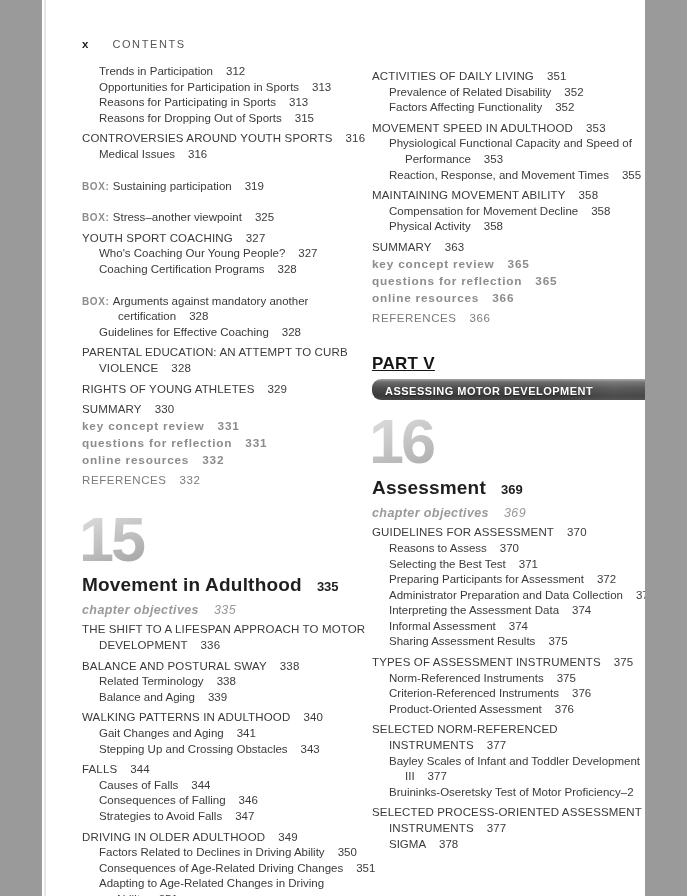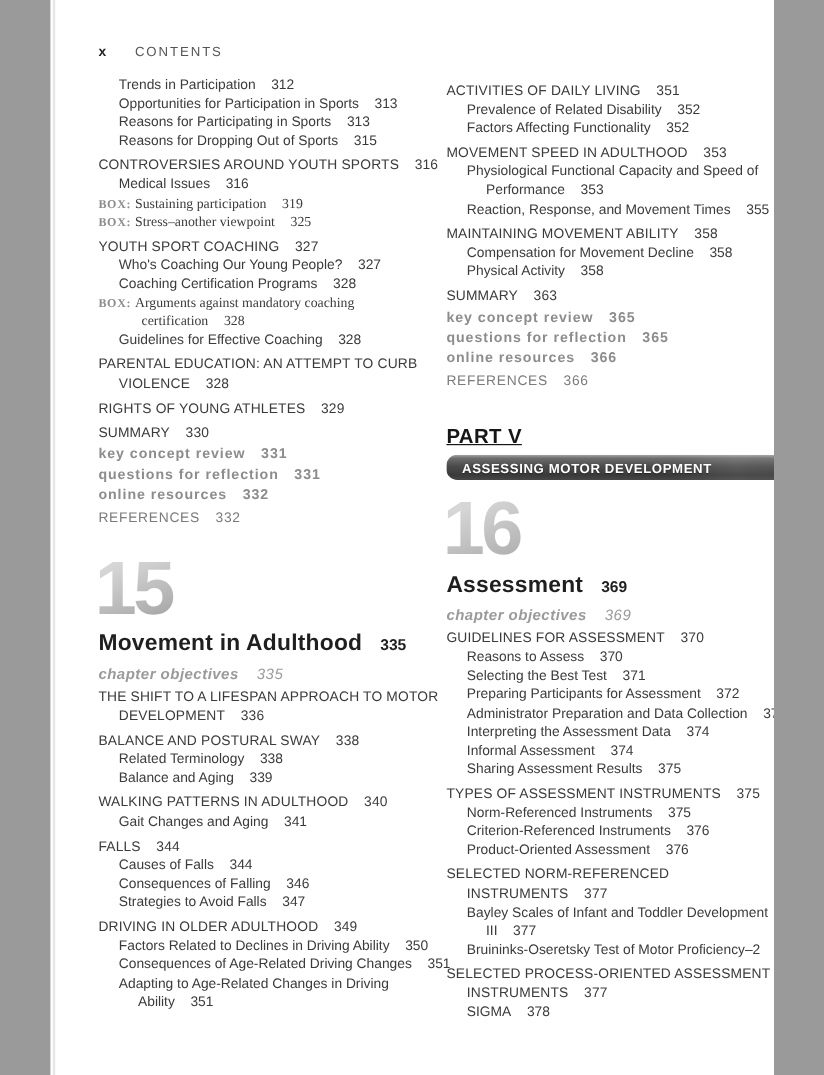--- a/index.html
+++ b/index.html
@@ -20,21 +20,21 @@
 
   
   .col { position:absolute; top:64px; }
   .col-left  { left:40px;  width:290px; }
   .col-right { left:330px; width:357px; }
 
   
   .entry { font-size:11.5px; line-height:15.6px; color:#3b3b3b; white-space:nowrap; }
   .entry.h1  { padding-left:17px; text-indent:-17px; margin-top:5px; letter-spacing:.15px; }
   .entry.sub { margin-left:17px; padding-left:16px; text-indent:-16px; }
-  .entry.box { padding-left:36px; text-indent:-36px; margin-top:0;font-family:Liberation Serif, serif; }
+  .entry.box { padding-left:36px; text-indent:-36px; margin-top:16px; }
   .entry.box .prefix { font-weight:bold; color:#8c8c8c; font-size:10px; letter-spacing:.6px; }
   .entry.special { font-weight:bold; color:#8c8c8c; font-size:11.8px; letter-spacing:.8px; margin-top:1.5px; }
   .entry.refs { color:#7b7b7b; letter-spacing:.6px; margin-top:4px; }
   .page-num { margin-left:13px; }
 
   
   .chapter { margin-top:24px; }
   .chapter-number {
     font-weight:bold; font-size:63px; line-height:.84; letter-spacing:-3px;
     color:#9a9a9a; margin-left:-3px;
@@ -85,21 +85,21 @@
         <div class="entry sub"><span class="t">Opportunities for Participation in Sports</span><span class="page-num">313</span></div>
         <div class="entry sub"><span class="t">Reasons for Participating in Sports</span><span class="page-num">313</span></div>
         <div class="entry sub"><span class="t">Reasons for Dropping Out of Sports</span><span class="page-num">315</span></div>
         <div class="entry h1"><span class="t">CONTROVERSIES AROUND YOUTH SPORTS</span><span class="page-num">316</span></div>
         <div class="entry sub"><span class="t">Medical Issues</span><span class="page-num">316</span></div>
         <div class="entry box"><span class="prefix">BOX: </span><span class="t">Sustaining participation</span><span class="page-num">319</span></div>
         <div class="entry box"><span class="prefix">BOX: </span><span class="t">Stress–another viewpoint</span><span class="page-num">325</span></div>
         <div class="entry h1"><span class="t">YOUTH SPORT COACHING</span><span class="page-num">327</span></div>
         <div class="entry sub"><span class="t">Who's Coaching Our Young People?</span><span class="page-num">327</span></div>
         <div class="entry sub"><span class="t">Coaching Certification Programs</span><span class="page-num">328</span></div>
-        <div class="entry box"><span class="prefix">BOX: </span><span class="t">Arguments against mandatory coaching</span><br><span class="t2">certification</span><span class="page-num">328</span></div>
+        <div class="entry box"><span class="prefix">BOX: </span><span class="t">Arguments against mandatory another</span><br><span class="t2">certification</span><span class="page-num">328</span></div>
         <div class="entry sub"><span class="t">Guidelines for Effective Coaching</span><span class="page-num">328</span></div>
         <div class="entry h1"><span class="t">PARENTAL EDUCATION: AN ATTEMPT TO CURB</span><br><span class="t2">VIOLENCE</span><span class="page-num">328</span></div>
         <div class="entry h1"><span class="t">RIGHTS OF YOUNG ATHLETES</span><span class="page-num">329</span></div>
         <div class="entry h1"><span class="t">SUMMARY</span><span class="page-num">330</span></div>
         <div class="entry special"><span class="t">key concept review</span><span class="page-num">331</span></div>
         <div class="entry special"><span class="t">questions for reflection</span><span class="page-num">331</span></div>
         <div class="entry special"><span class="t">online resources</span><span class="page-num">332</span></div>
         <div class="entry refs"><span class="t">REFERENCES</span><span class="page-num">332</span></div>
       </div>
 
@@ -111,20 +111,21 @@
       <div class="objectives">
         <span>chapter objectives</span><span class="obj-page">335</span>
       </div>
       <div>
           <div class="entry h1"><span class="t">THE SHIFT TO A LIFESPAN APPROACH TO MOTOR</span><br><span class="t2">DEVELOPMENT</span><span class="page-num">336</span></div>
           <div class="entry h1"><span class="t">BALANCE AND POSTURAL SWAY</span><span class="page-num">338</span></div>
           <div class="entry sub"><span class="t">Related Terminology</span><span class="page-num">338</span></div>
           <div class="entry sub"><span class="t">Balance and Aging</span><span class="page-num">339</span></div>
           <div class="entry h1"><span class="t">WALKING PATTERNS IN ADULTHOOD</span><span class="page-num">340</span></div>
           <div class="entry sub"><span class="t">Gait Changes and Aging</span><span class="page-num">341</span></div>
+          <div class="entry sub"><span class="t">Stepping Up and Crossing Obstacles</span><span class="page-num">343</span></div>
           <div class="entry h1"><span class="t">FALLS</span><span class="page-num">344</span></div>
           <div class="entry sub"><span class="t">Causes of Falls</span><span class="page-num">344</span></div>
           <div class="entry sub"><span class="t">Consequences of Falling</span><span class="page-num">346</span></div>
           <div class="entry sub"><span class="t">Strategies to Avoid Falls</span><span class="page-num">347</span></div>
           <div class="entry h1"><span class="t">DRIVING IN OLDER ADULTHOOD</span><span class="page-num">349</span></div>
           <div class="entry sub"><span class="t">Factors Related to Declines in Driving Ability</span><span class="page-num">350</span></div>
           <div class="entry sub"><span class="t">Consequences of Age-Related Driving Changes</span><span class="page-num">351</span></div>
           <div class="entry sub"><span class="t">Adapting to Age-Related Changes in Driving</span><br><span class="t2">Ability</span><span class="page-num">351</span></div>
         </div>
     </div>

